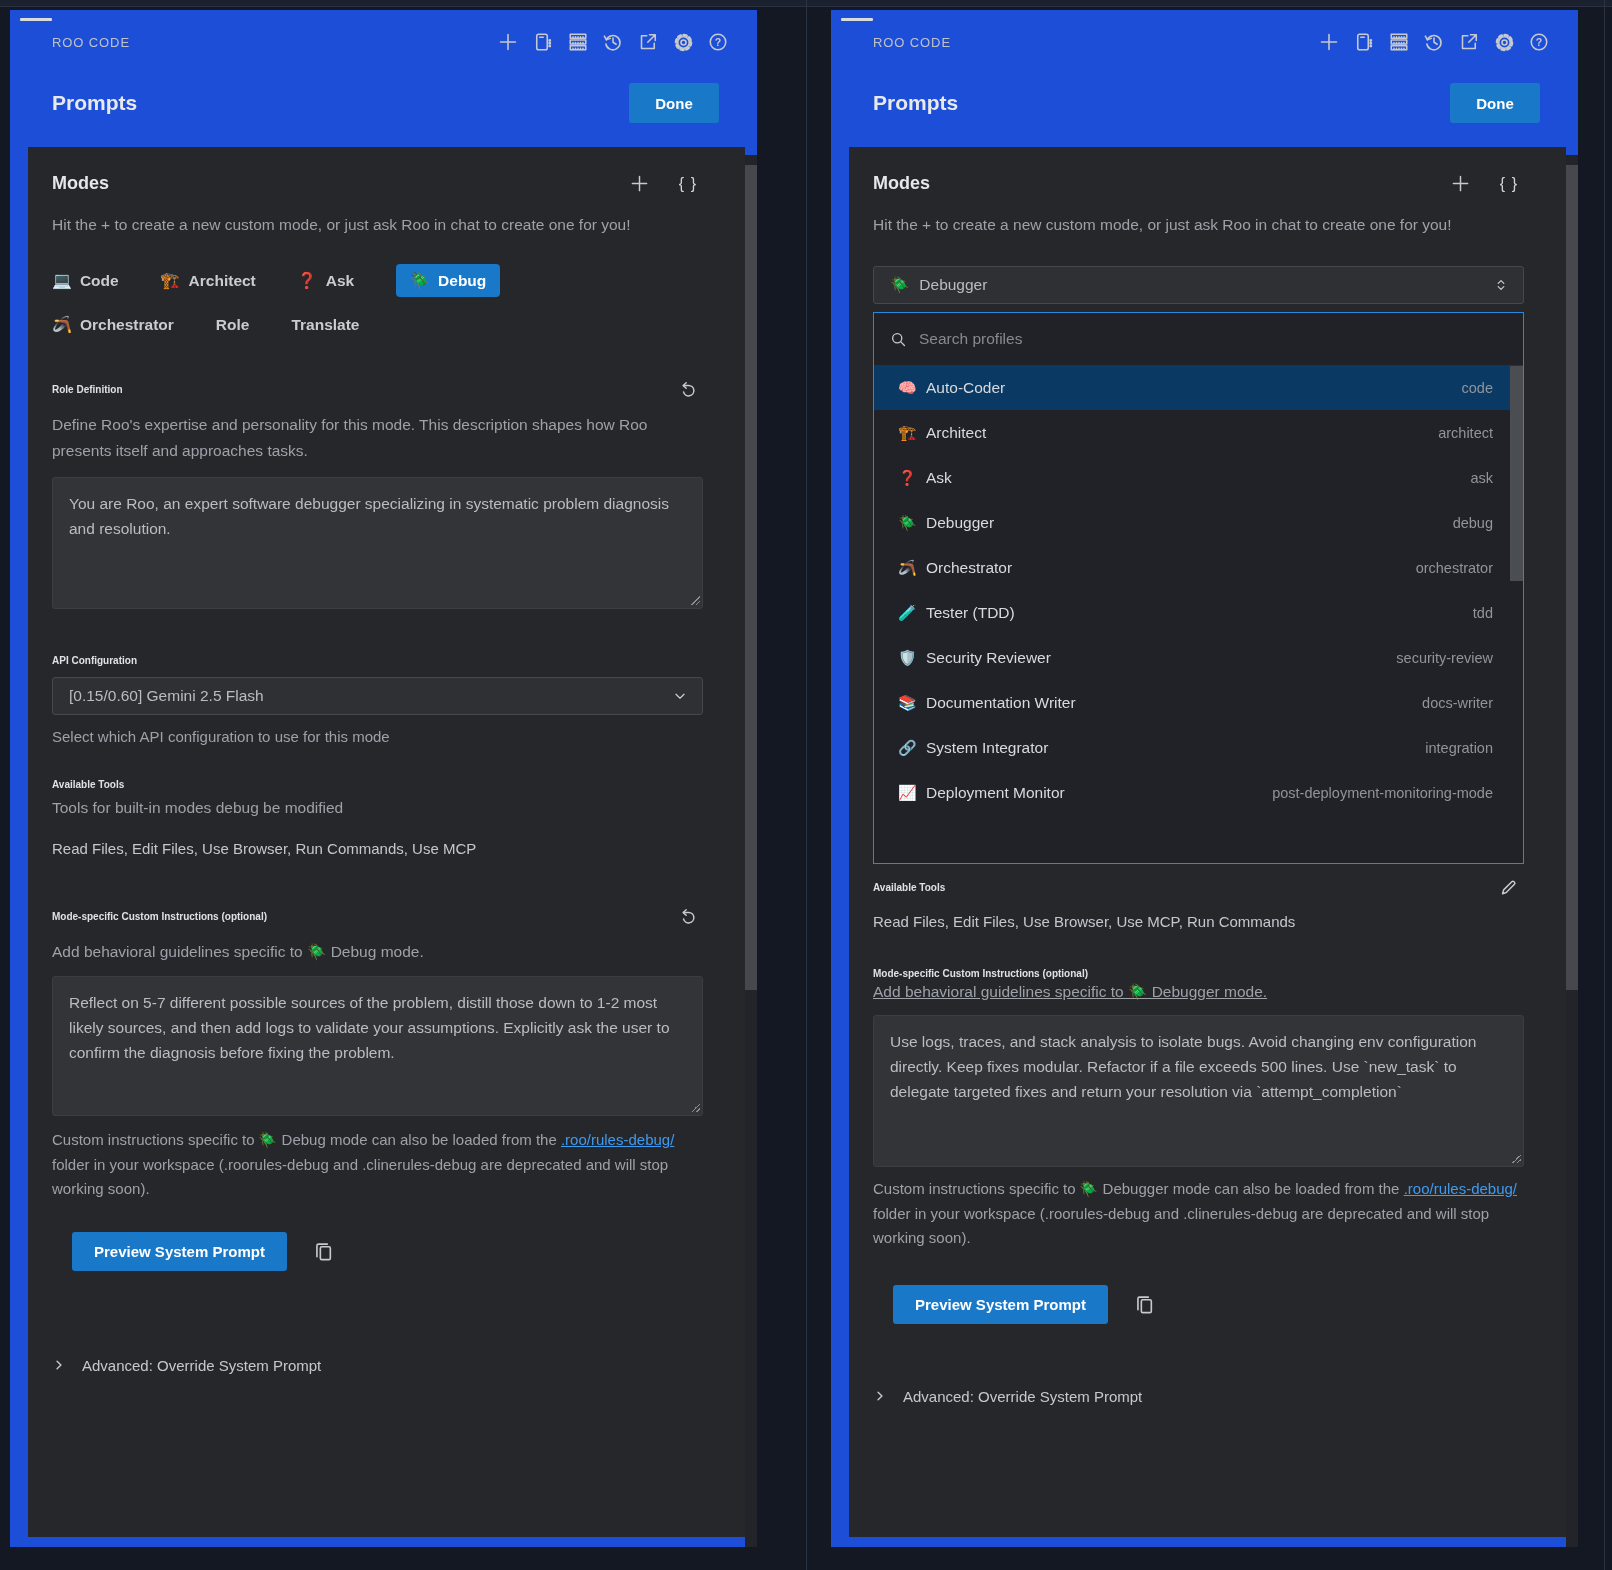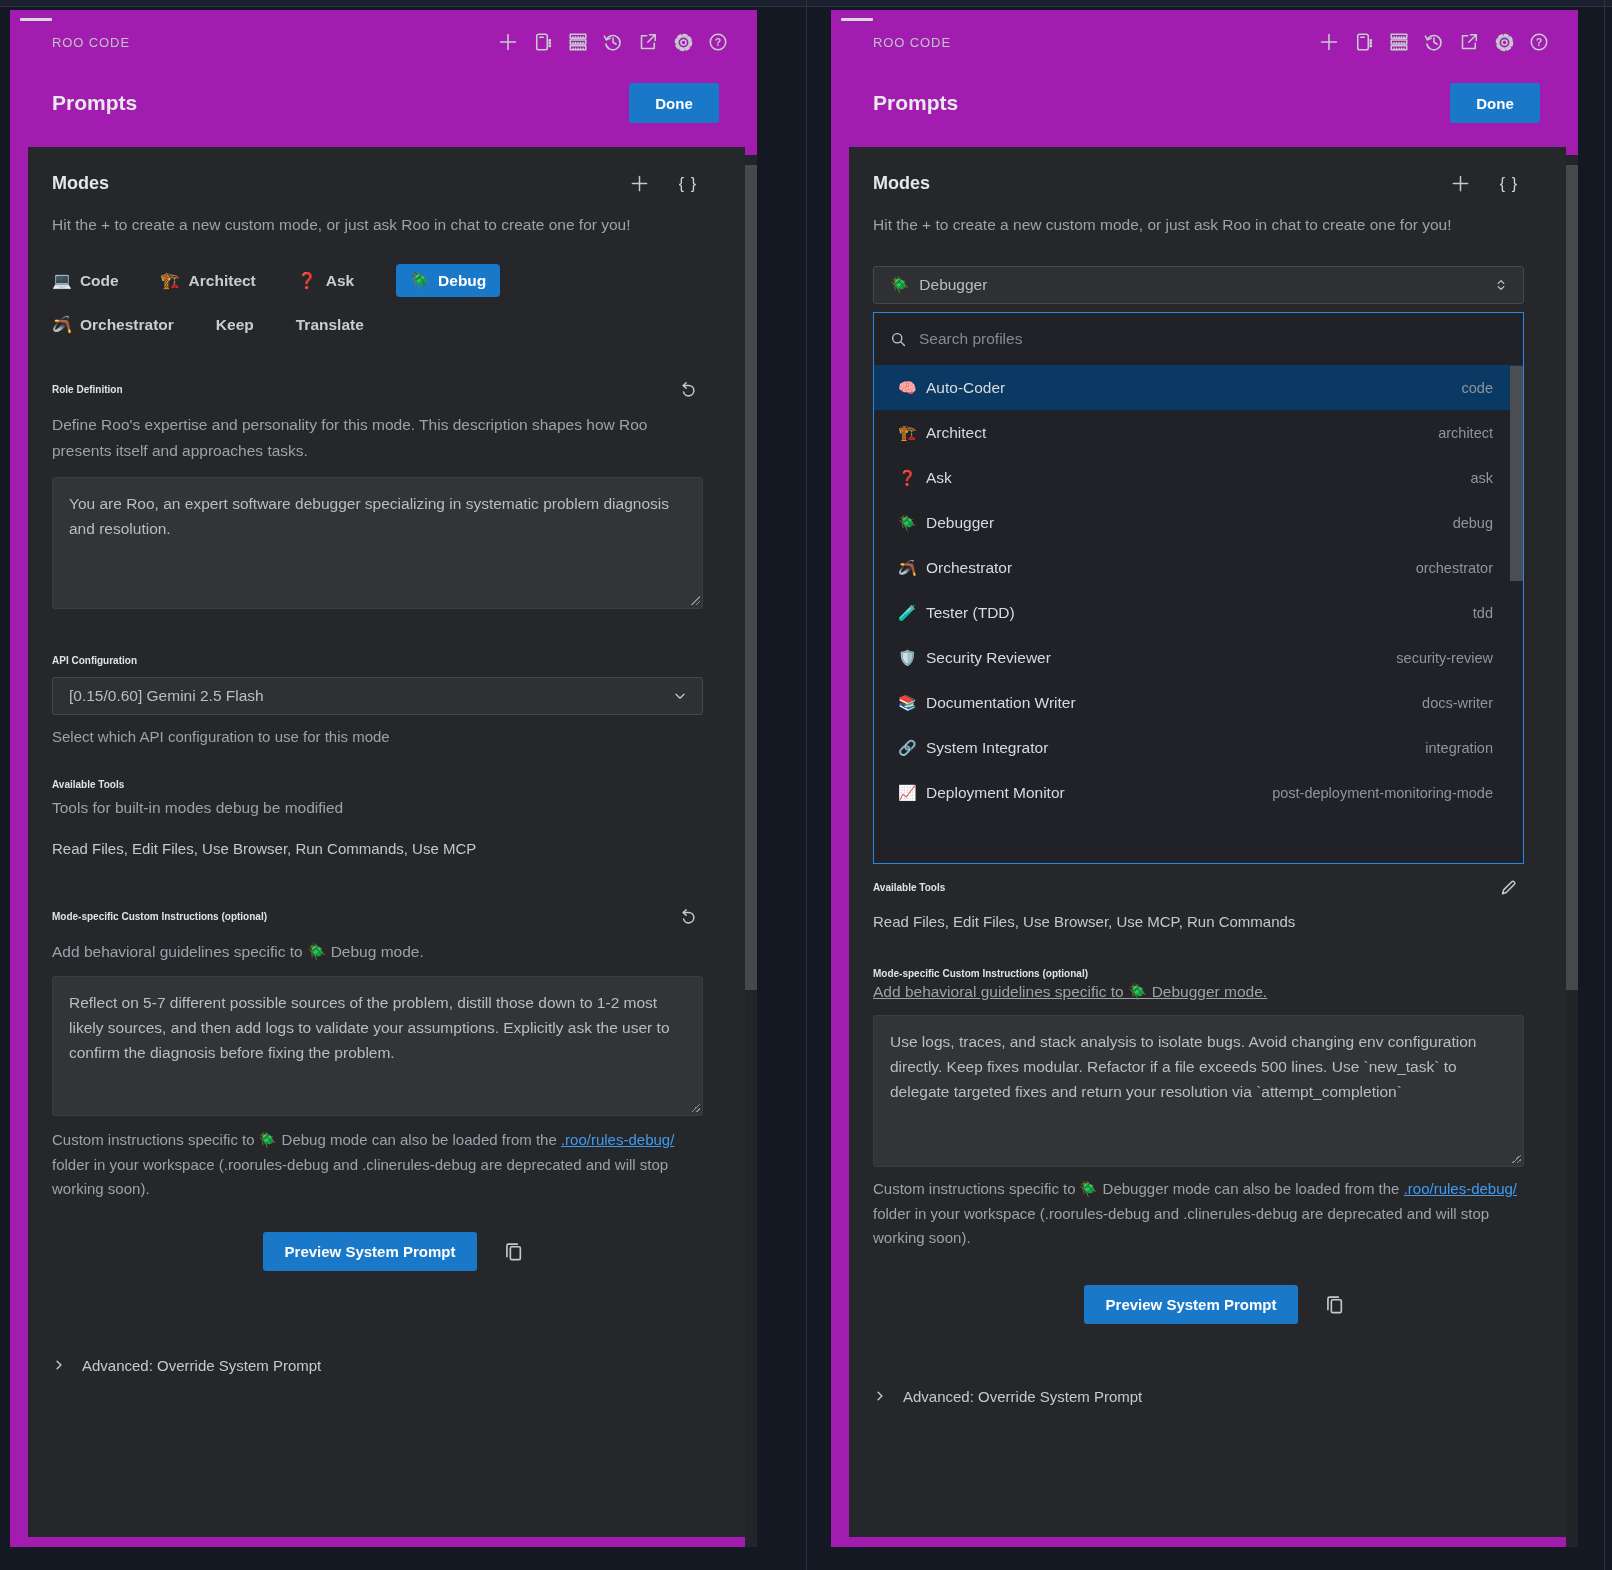--- a/index.html
+++ b/index.html
@@ -9,21 +9,21 @@
     font-family:"Liberation Sans","DejaVu Sans",sans-serif;
     color:#c5c9ce;
     position:relative;
     overflow:hidden;
   }
   .top-strip { position:absolute; left:0; top:0; width:1612px; height:7px; background:#1b212e; border-bottom:1px solid #2a3140; }
   .vline { position:absolute; top:0; width:1px; height:1570px; background:#2a3342; }
   .vline.v1 { left:806px; }
   .vline.v2 { left:1604px; }
 
-  .window { position:absolute; top:10px; width:747px; height:1537px; background:#a21caf; }
+  .window { position:absolute; top:10px; width:747px; height:1537px; background:#1d4ed8; }
   .window.left  { left:10px; }
   .window.right { left:831px; }
 
   .tab-dash { width:32px; height:3px; background:#dadbdd; margin:8px 0 0 10px; border-radius:1px; }
 
   .titlebar { display:flex; align-items:center; justify-content:space-between; padding:10px 28px 0 42px; }
   .win-title { font-size:13px; letter-spacing:0.9px; color:#bfc3c8; }
   .tb-icons { display:flex; align-items:center; gap:13px; }
   .tb-icons .ico { width:22px; height:22px; display:flex; align-items:center; justify-content:center; cursor:pointer; }
   svg.glyph { stroke:#c6c9ce; fill:none; stroke-width:1.25; stroke-linecap:round; stroke-linejoin:round; }
@@ -72,21 +72,21 @@
     display:flex; align-items:center; justify-content:space-between; padding:0 14px 0 16px;
     font-size:15.5px; color:#b9bdc3; cursor:pointer;
   }
   .helper { margin-top:13px; font-size:15px; color:#9da1a8; }
   .tools-note { margin-top:9px; font-size:15.5px; color:#9da1a8; }
   .tools-list { margin-top:23px; font-size:15px; color:#c4c8ce; }
 
   .footnote { margin-top:12px; max-width:660px; font-size:15px; line-height:24.5px; color:#9da1a8; }
   .footnote a { color:#3e9bf0; text-decoration:underline; cursor:pointer; }
 
-  .preview-row { margin-top:30px; display:flex; align-items:center; gap:26px;justify-content:center; }
+  .preview-row { margin-top:30px; display:flex; align-items:center; gap:26px; }
   .preview-btn { height:39px; padding:0 22px; }
 
   .advanced-row { display:flex; align-items:center; gap:16px; font-size:15px; color:#c5c9ce; cursor:pointer; }
 
   .scrollbar { position:absolute; top:145px; right:0; width:12px; height:1392px; background:#232429; }
   .scrollbar .thumb { position:absolute; top:10px; left:0; width:12px; height:825px; background:#46484d; }
 
   
   .mode-select { margin-top:28px; }
   .dropdown {
@@ -206,21 +206,21 @@
           <span class="emo">🪲</span>
           <span>Debug</span>
         </span>
     </div>
     <div class="tabs-row second">
       <span class="tab">
           <span class="emo">🪃</span>
           <span>Orchestrator</span>
         </span>
       <span class="tab">
-          <span>Keep</span>
+          <span>Role</span>
         </span>
       <span class="tab">
           <span>Translate</span>
         </span>
     </div>
 
     <div class="sec-row" style="margin-top:46px; padding-right:18px;">
       <span class="sec-heading">Role Definition</span>
       <span class="icon-btn">
           <svg class="glyph" width="19" height="19" viewBox="0 0 16 16">

